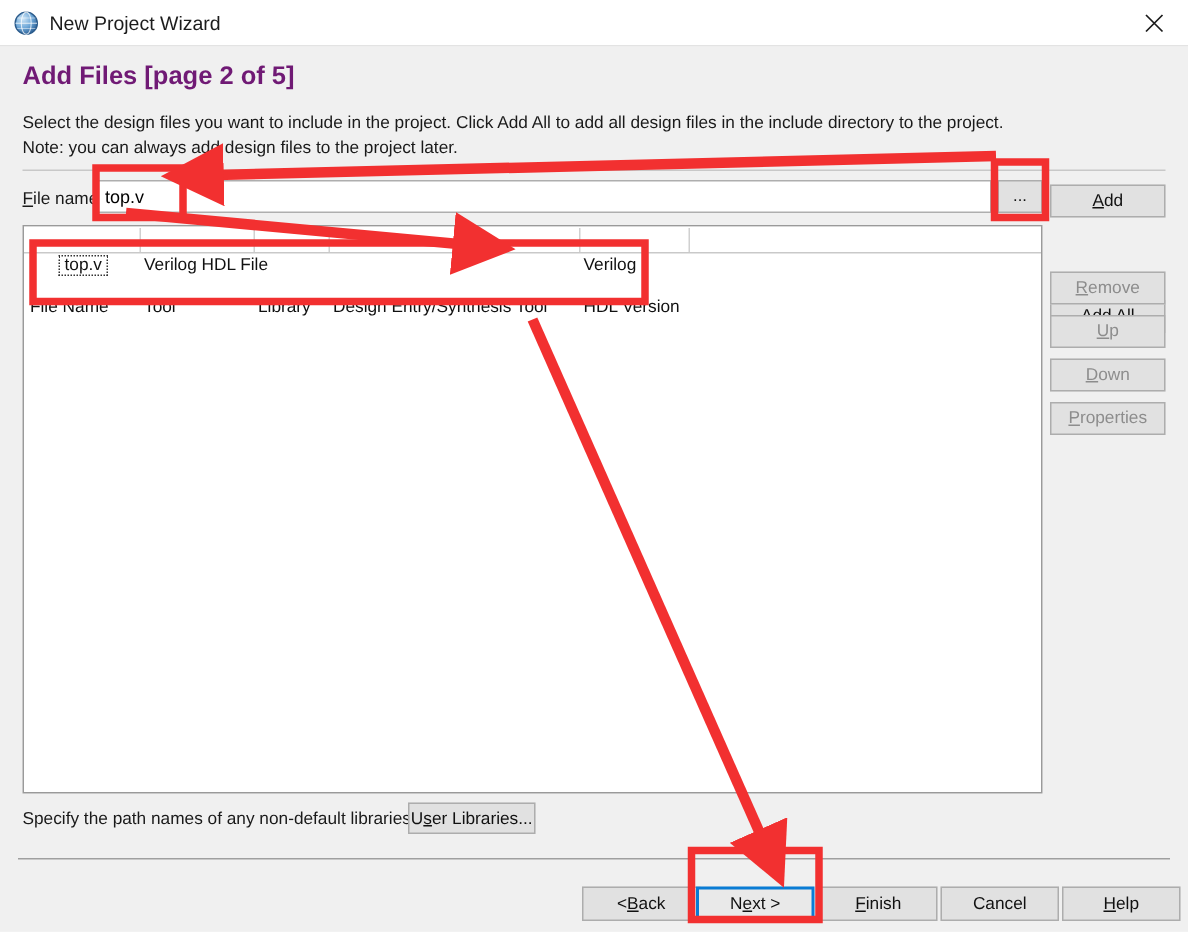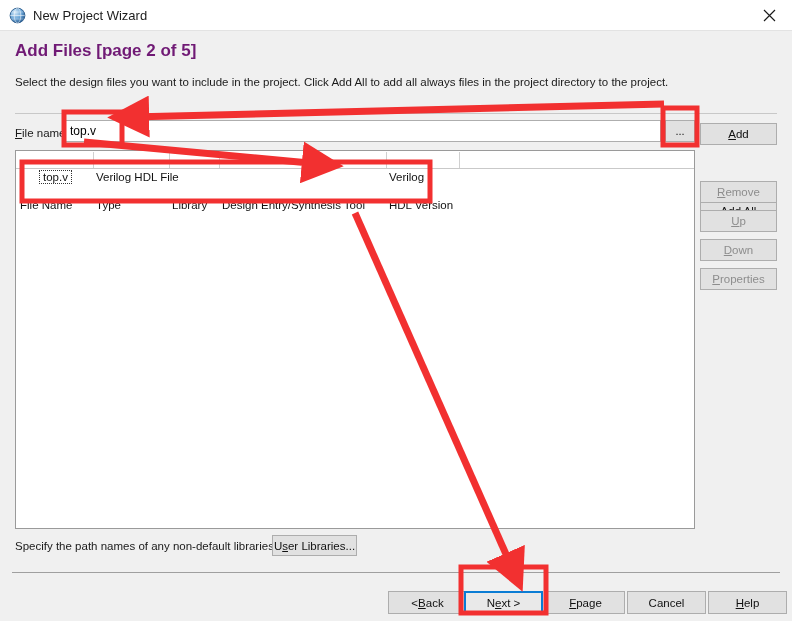--- a/index.html
+++ b/index.html
@@ -210,21 +210,22 @@
     </span>
     <span id="title-text">New Project Wizard</span>
     <div id="close-btn">
       <svg width="13" height="13" viewBox="0 0 13 13">
         <path d="M1 1 L12 12 M12 1 L1 12" stroke="#1a1a1a" stroke-width="1.15" fill="none"></path>
       </svg>
     </div>
   </div>
 
   <div id="page-title">Add Files [page 2 of 5]</div>
-  <div class="desc-line" id="desc1">Select the design files you want to include in the project. Click Add All to add all always files in the project directory to the project.</div>
+  <div class="desc-line" id="desc1">Select the design files you want to include in the project. Click Add All to add all design files in the include directory to the project.</div>
+  <div class="desc-line" id="desc2">Note: you can always add design files to the project later.</div>
   <div id="hdr-sep"></div>
 
   <div id="filename-label"><u>F</u><span>ile name:</span></div>
   <input id="filename-input" type="text" value="top.v" style="">
   <div id="browse-btn">...</div>
 
   <div id="side-buttons">
       <div class="side-btn" style="top: 123px;">
         <span></span>
         <u>A</u>
@@ -253,21 +254,21 @@
       <div class="side-btn disabled" style="top: 268px;">
         <span></span>
         <u>P</u>
         <span>roperties</span>
       </div>
     </div>
 
   <div id="listbox">
     <div id="list-header">
         <span class="col-head" style="left: 4px;">File Name</span>
-        <span class="col-head" style="left: 80px;">Type</span>
+        <span class="col-head" style="left: 80px;">Tool</span>
         <span class="col-head" style="left: 156px;">Library</span>
         <span class="col-head" style="left: 206px;">Design Entry/Synthesis Tool</span>
         <span class="col-head" style="left: 373px;">HDL Version</span>
         <div class="col-div" style="left: 77px;"></div>
         <div class="col-div" style="left: 153px;"></div>
         <div class="col-div" style="left: 203px;"></div>
         <div class="col-div" style="left: 370px;"></div>
         <div class="col-div" style="left: 443px;"></div>
       </div>
     <div id="list-row">
@@ -295,21 +296,21 @@
         <span>ack</span>
       </div>
       <div class="nav-btn" id="btn-next" style="left: 464px;">
         <span>N</span>
         <u>e</u>
         <span>xt &gt;</span>
       </div>
       <div class="nav-btn" style="left: 546px;">
         <span></span>
         <u>F</u>
-        <span>page</span>
+        <span>inish</span>
       </div>
       <div class="nav-btn" style="left: 627px;">
         <span>Cancel</span>
         <span></span>
       </div>
       <div class="nav-btn" style="left: 708px;">
         <span></span>
         <u>H</u>
         <span>elp</span>
       </div>

